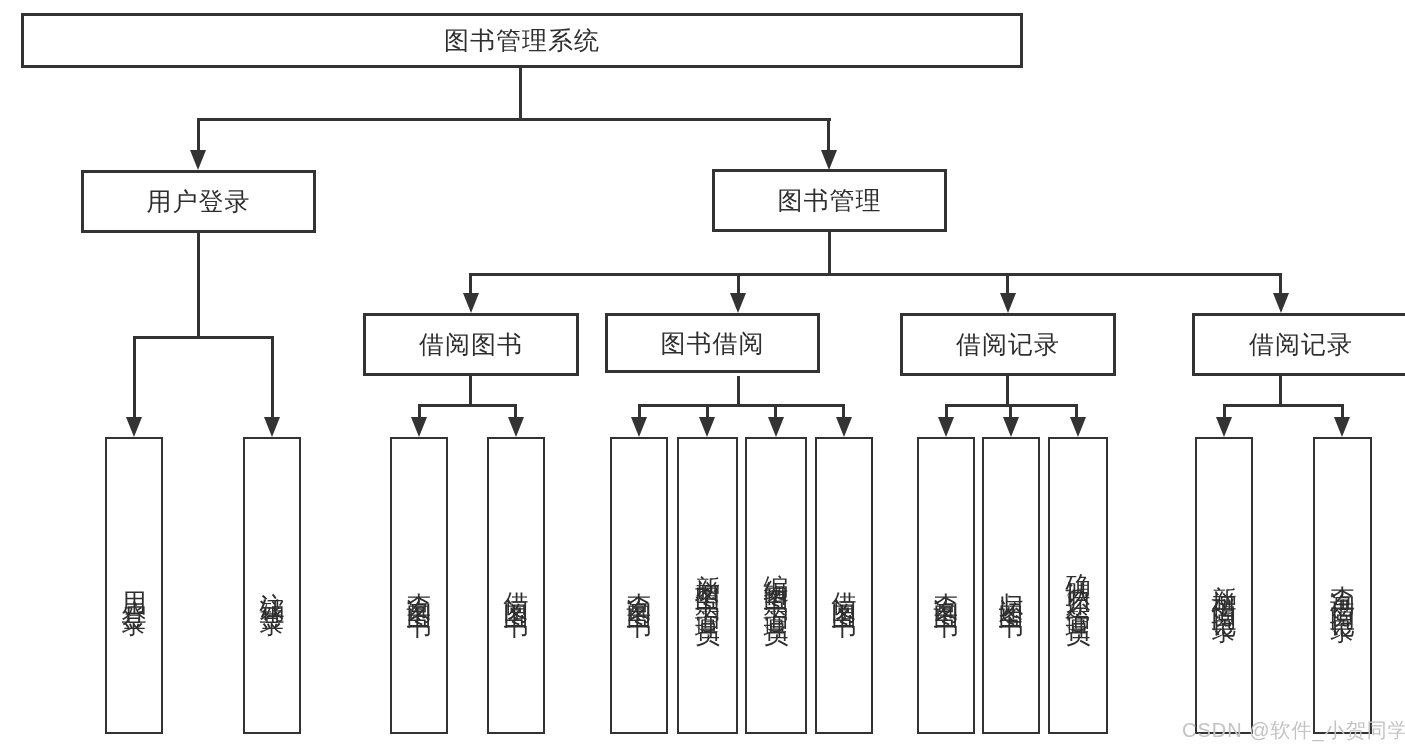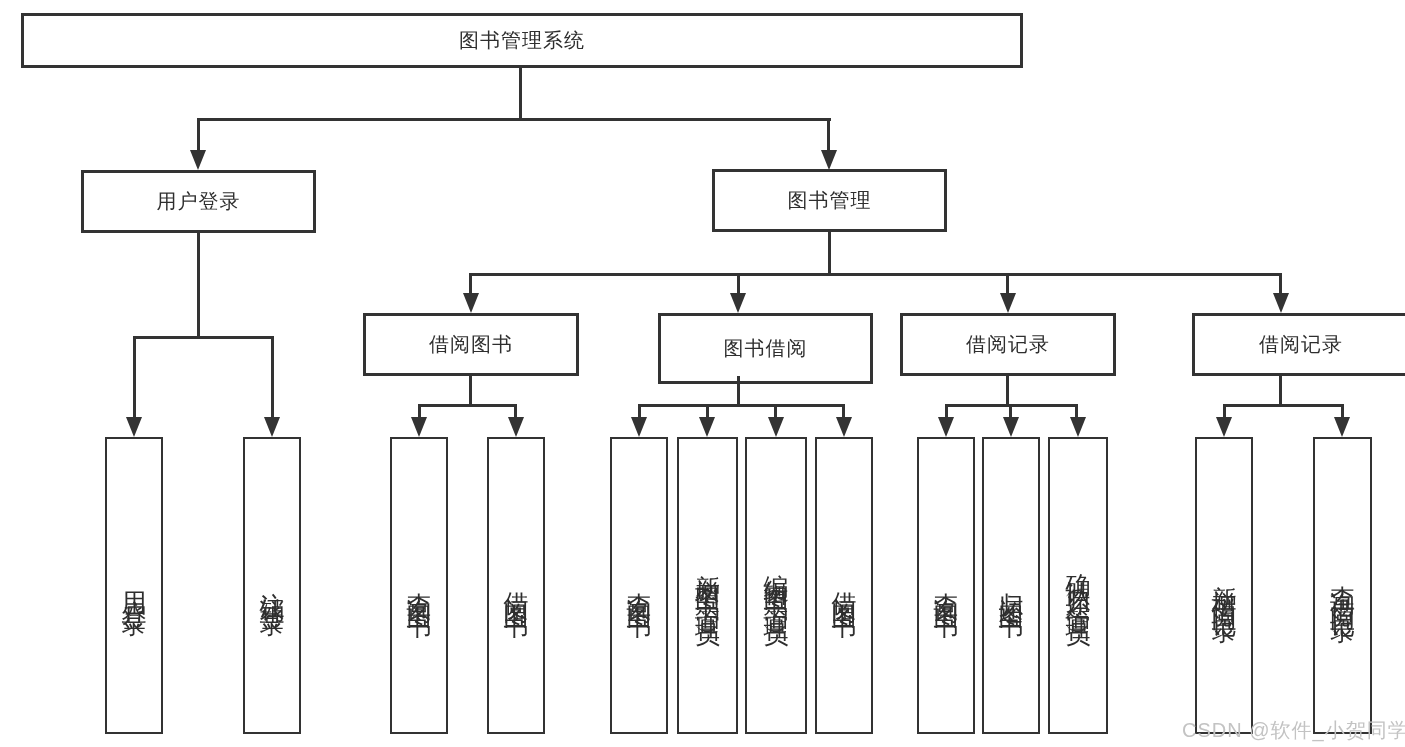--- a/index.html
+++ b/index.html
@@ -13,21 +13,21 @@
   }
   .node {
     position: absolute;
     box-sizing: border-box;
     border: 3px solid #333333;
     background: #ffffff;
     display: flex;
     align-items: center;
     justify-content: center;
     color: #2e2e2e;
-    font-size: 20px;
+    font-size: 25px;
     letter-spacing: 1px;
     white-space: nowrap;
   }
   .leaf {
     border-width: 2.5px;
     writing-mode: vertical-rl;
     font-size: 25px;
     letter-spacing: 7px;
     line-height: 1;
     white-space: nowrap;
@@ -86,21 +86,21 @@
   <div class="vline" style="left:469px; top:273px; height:22px;"></div>
   <div class="arrow" style="left:463px; top:293px;"></div>
   <div class="vline" style="left:737px; top:273px; height:22px;"></div>
   <div class="arrow" style="left:730px; top:293px;"></div>
   <div class="vline" style="left:1006px; top:273px; height:22px;"></div>
   <div class="arrow" style="left:1000px; top:293px;"></div>
   <div class="vline" style="left:1279px; top:273px; height:22px;"></div>
   <div class="arrow" style="left:1273px; top:293px;"></div>
 
   <div class="node" style="left:363px; top:313px; width:216px; height:63px;">借阅图书</div>
-  <div class="node" style="left:658px; top:313px; width:215px; height:71px;">图书借阅</div>
+  <div class="node" style="left:605px; top:313px; width:215px; height:60px;">图书借阅</div>
   <div class="node" style="left:900px; top:313px; width:216px; height:63px;">借阅记录</div>
   <div class="node" style="left:1192px; top:313px; width:218px; height:63px;">借阅记录</div>
 
   <div class="vline" style="left:469px; top:376px; height:31px;"></div>
   <div class="hline" style="left:418px; top:404px; width:99px;"></div>
   <div class="vline" style="left:418px; top:404px; height:15px;"></div>
   <div class="arrow" style="left:411px; top:417px;"></div>
   <div class="vline" style="left:514px; top:404px; height:15px;"></div>
   <div class="arrow" style="left:508px; top:417px;"></div>
 

